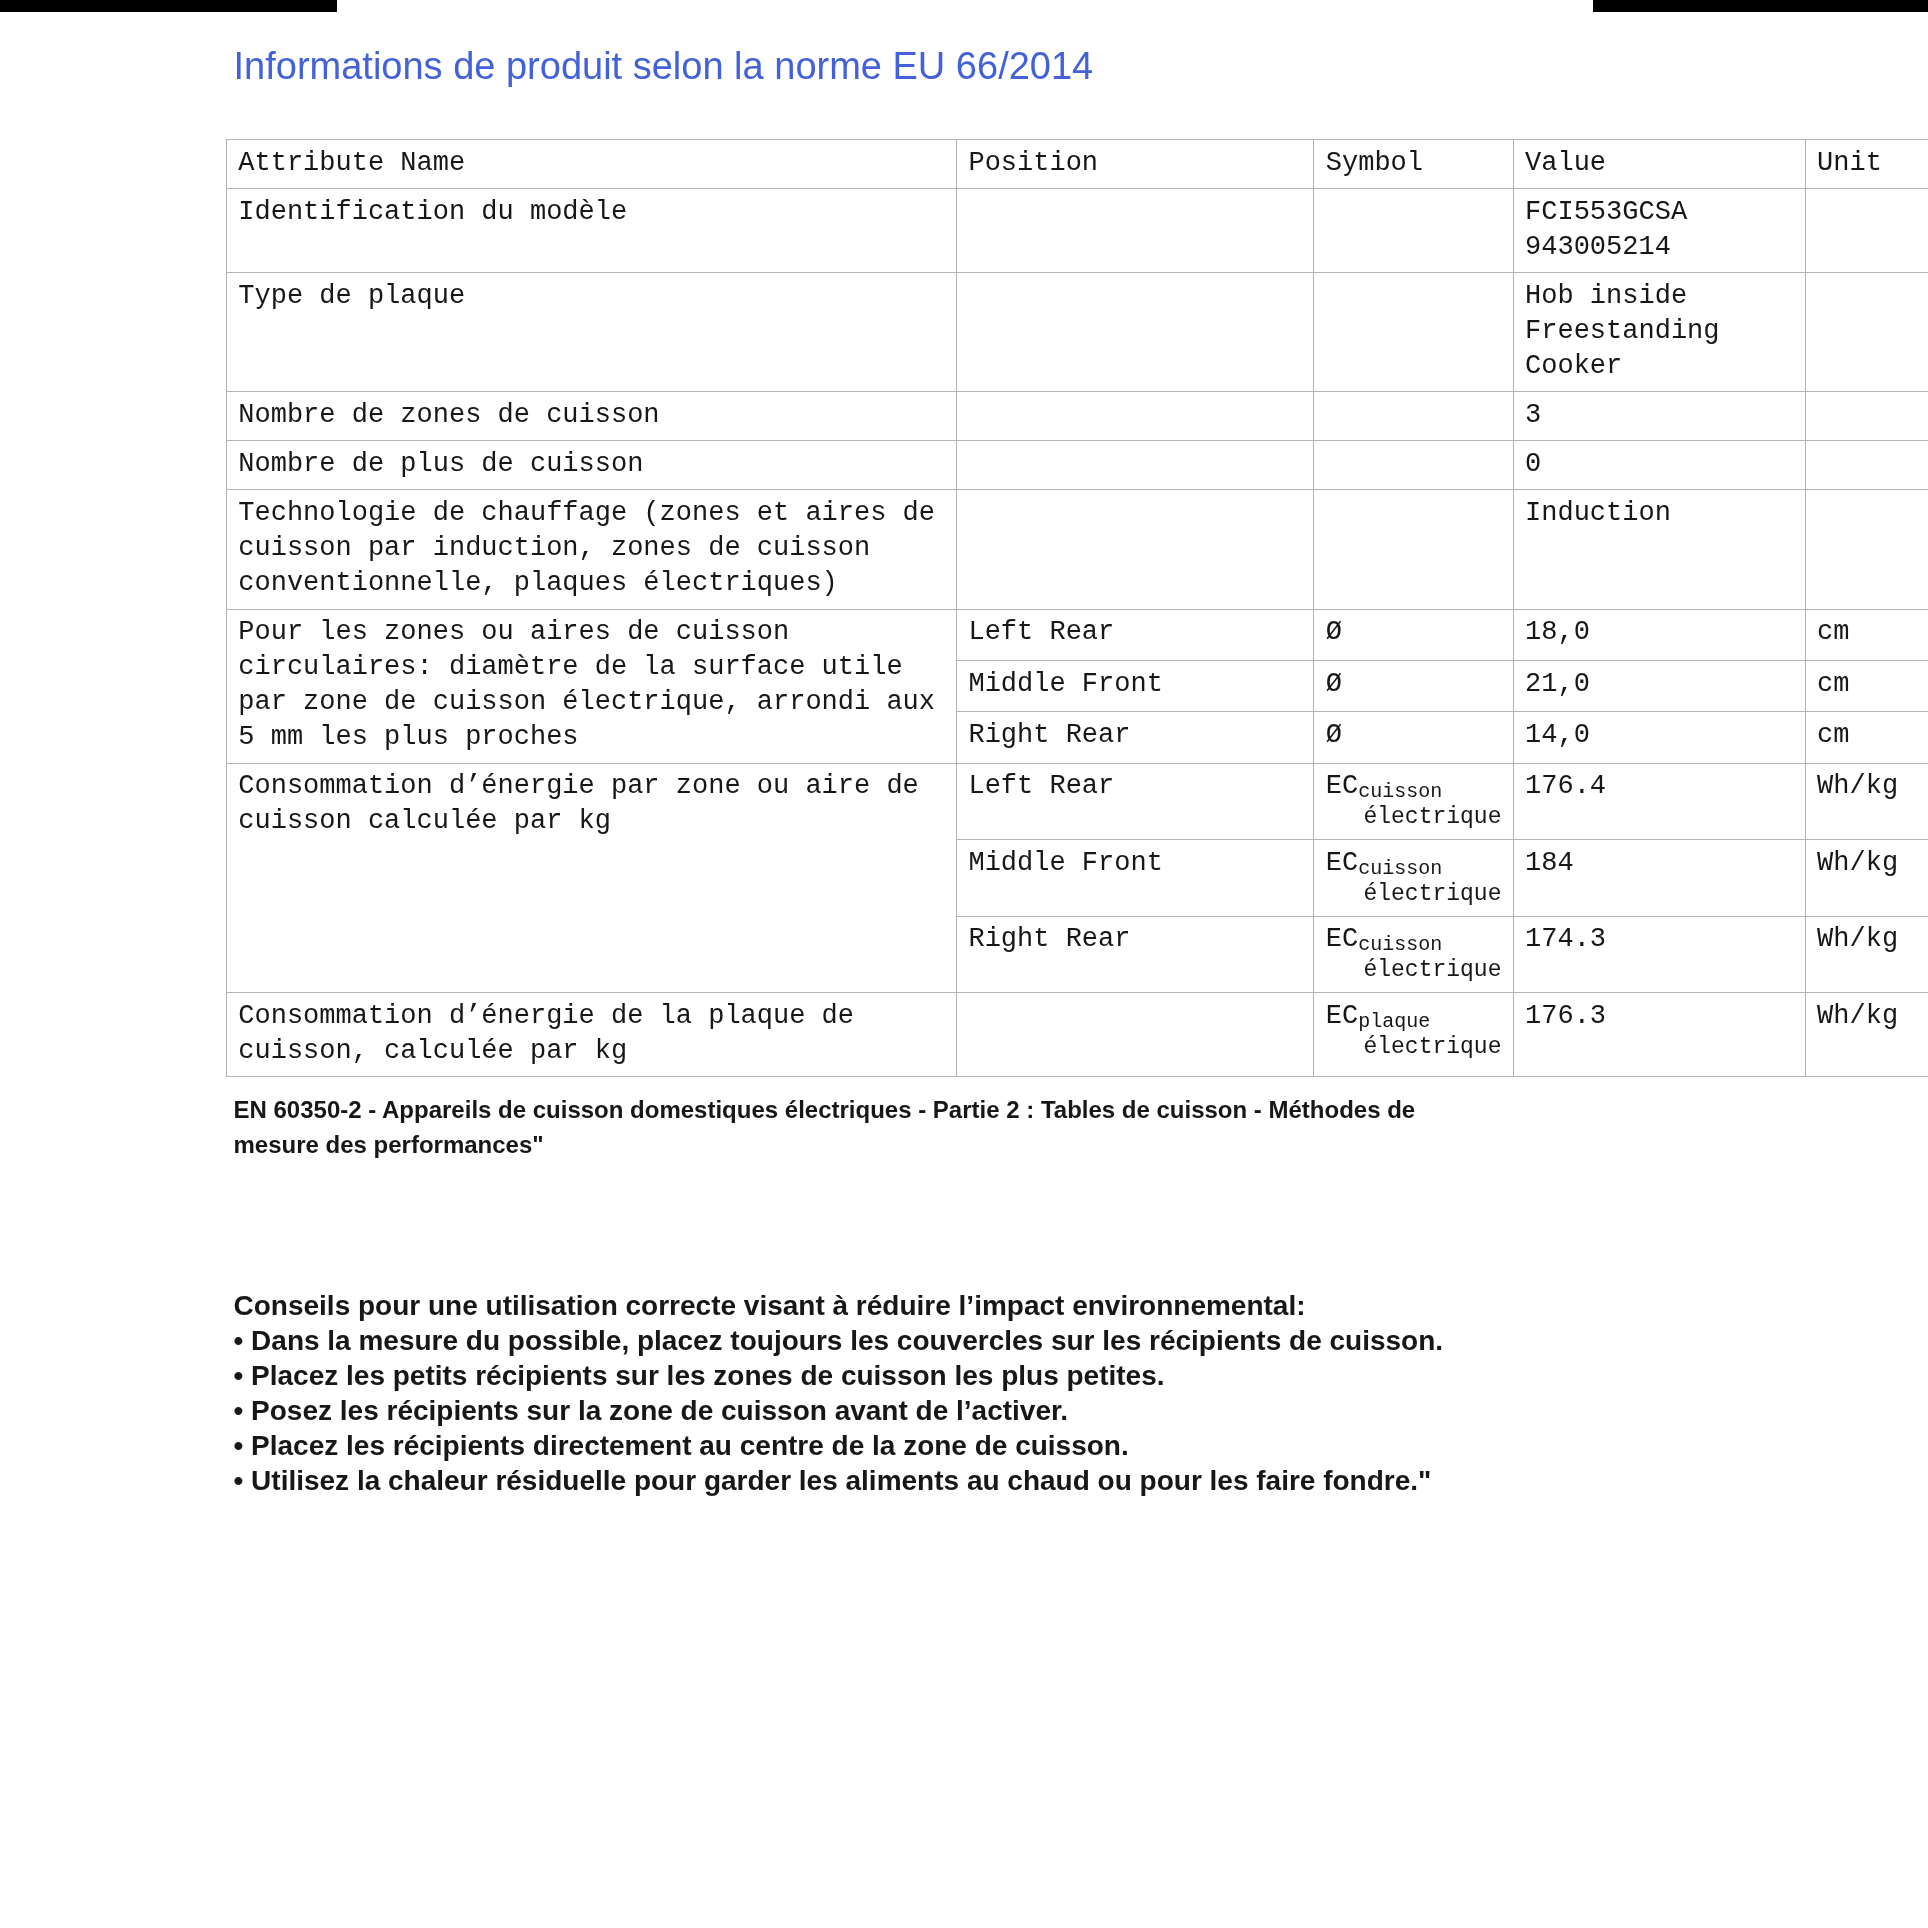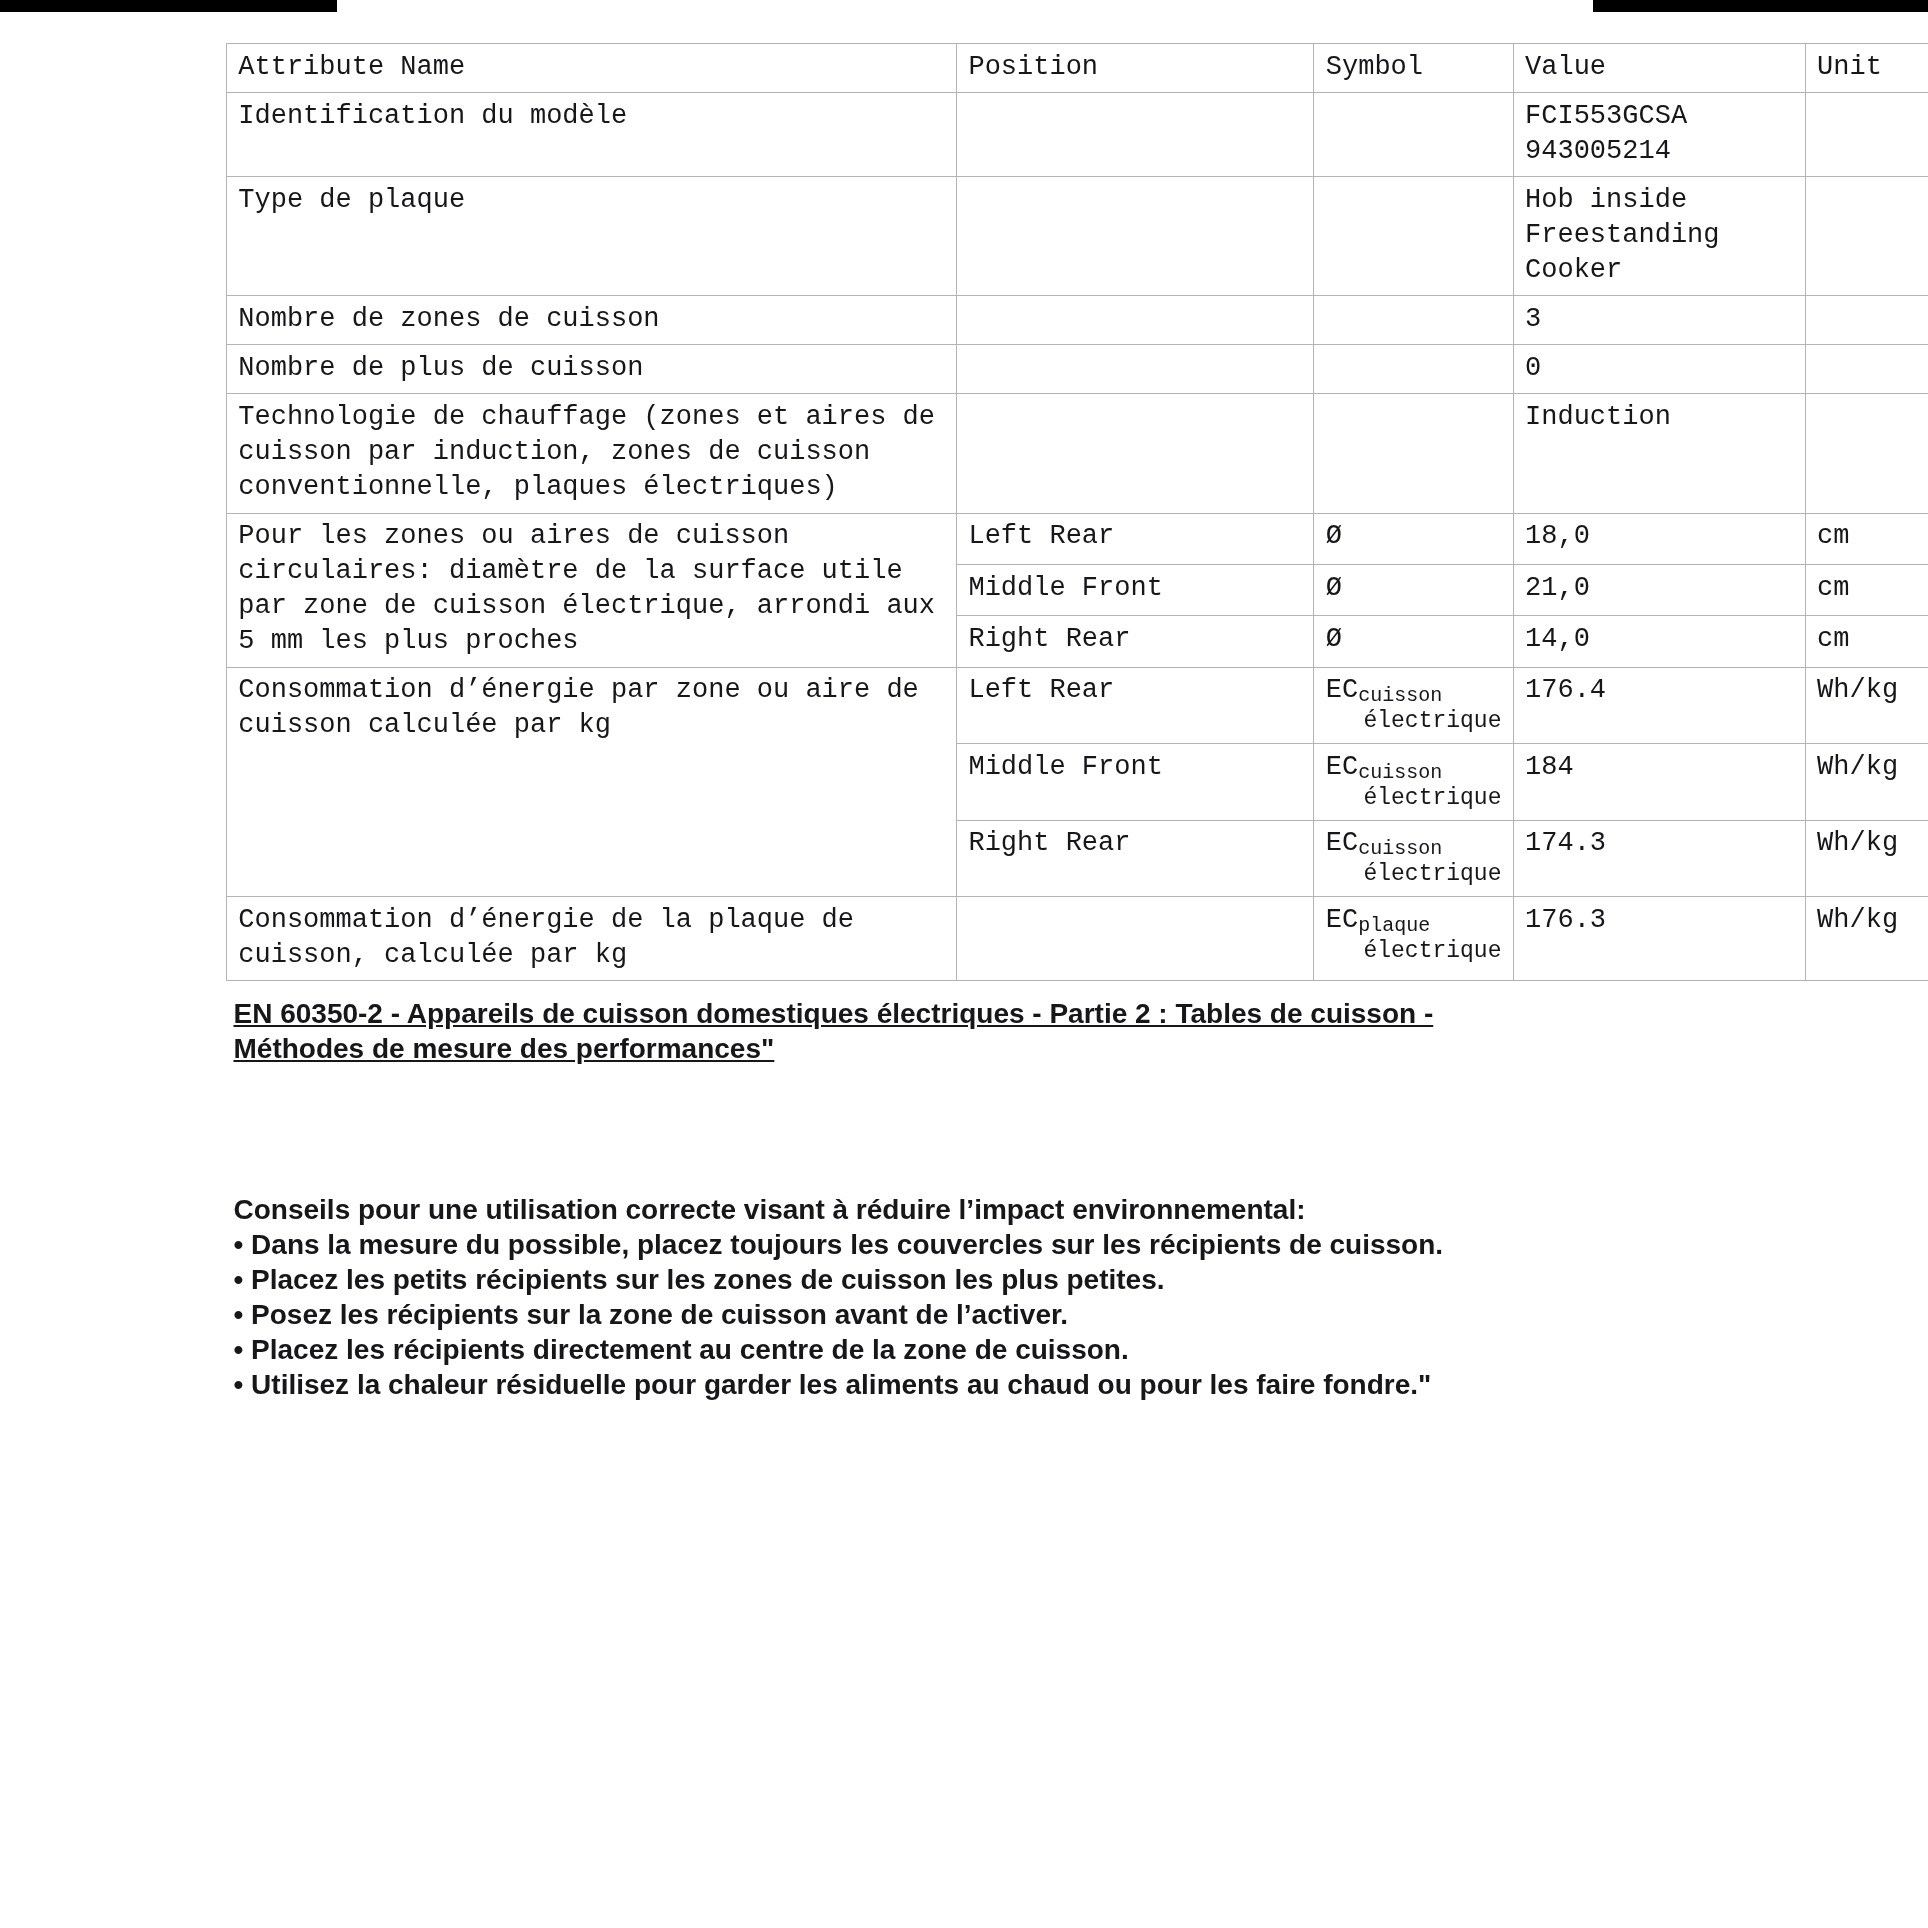--- a/index.html
+++ b/index.html
@@ -37,39 +37,39 @@
     font-weight:400;
     overflow:hidden;
   }
   td.multiline, td.val{white-space:pre-line;}
   .ec-main{font-size:27px;}
   .ec-sub{font-size:20px;position:relative;top:3.8px;}
   .ec-subline{display:block;font-size:23px;line-height:24.5px;padding-bottom:1.9px;text-align:right;}
   p.standard{
     margin:15px 0 0 7.5px;
     width:1205px;
-    font-size:28px;font-weight:700;line-height:35px;
+    font-size:24px;font-weight:700;line-height:35px;
     white-space:normal;
-    text-decoration:underline;
   }
   .advice{margin:126px 0 0 7.5px;}
   .advice p{
     margin:0;
     font-size:28px;font-weight:700;line-height:35px;
   }
 </style>
 </head>
 <body>
 
 <div class="page">
   <div class="top-bar left"></div>
   <div class="top-bar right"></div>
 
   <div class="content">
 
+    <h1 class="title">Informations de produit selon la norme EU 66/2014</h1>
 
     <table class="info">
       <colgroup>
         <col class="c1">
           <col class="c2">
           <col class="c3">
           <col class="c4">
           <col class="c5">
       </colgroup>
       <thead>

